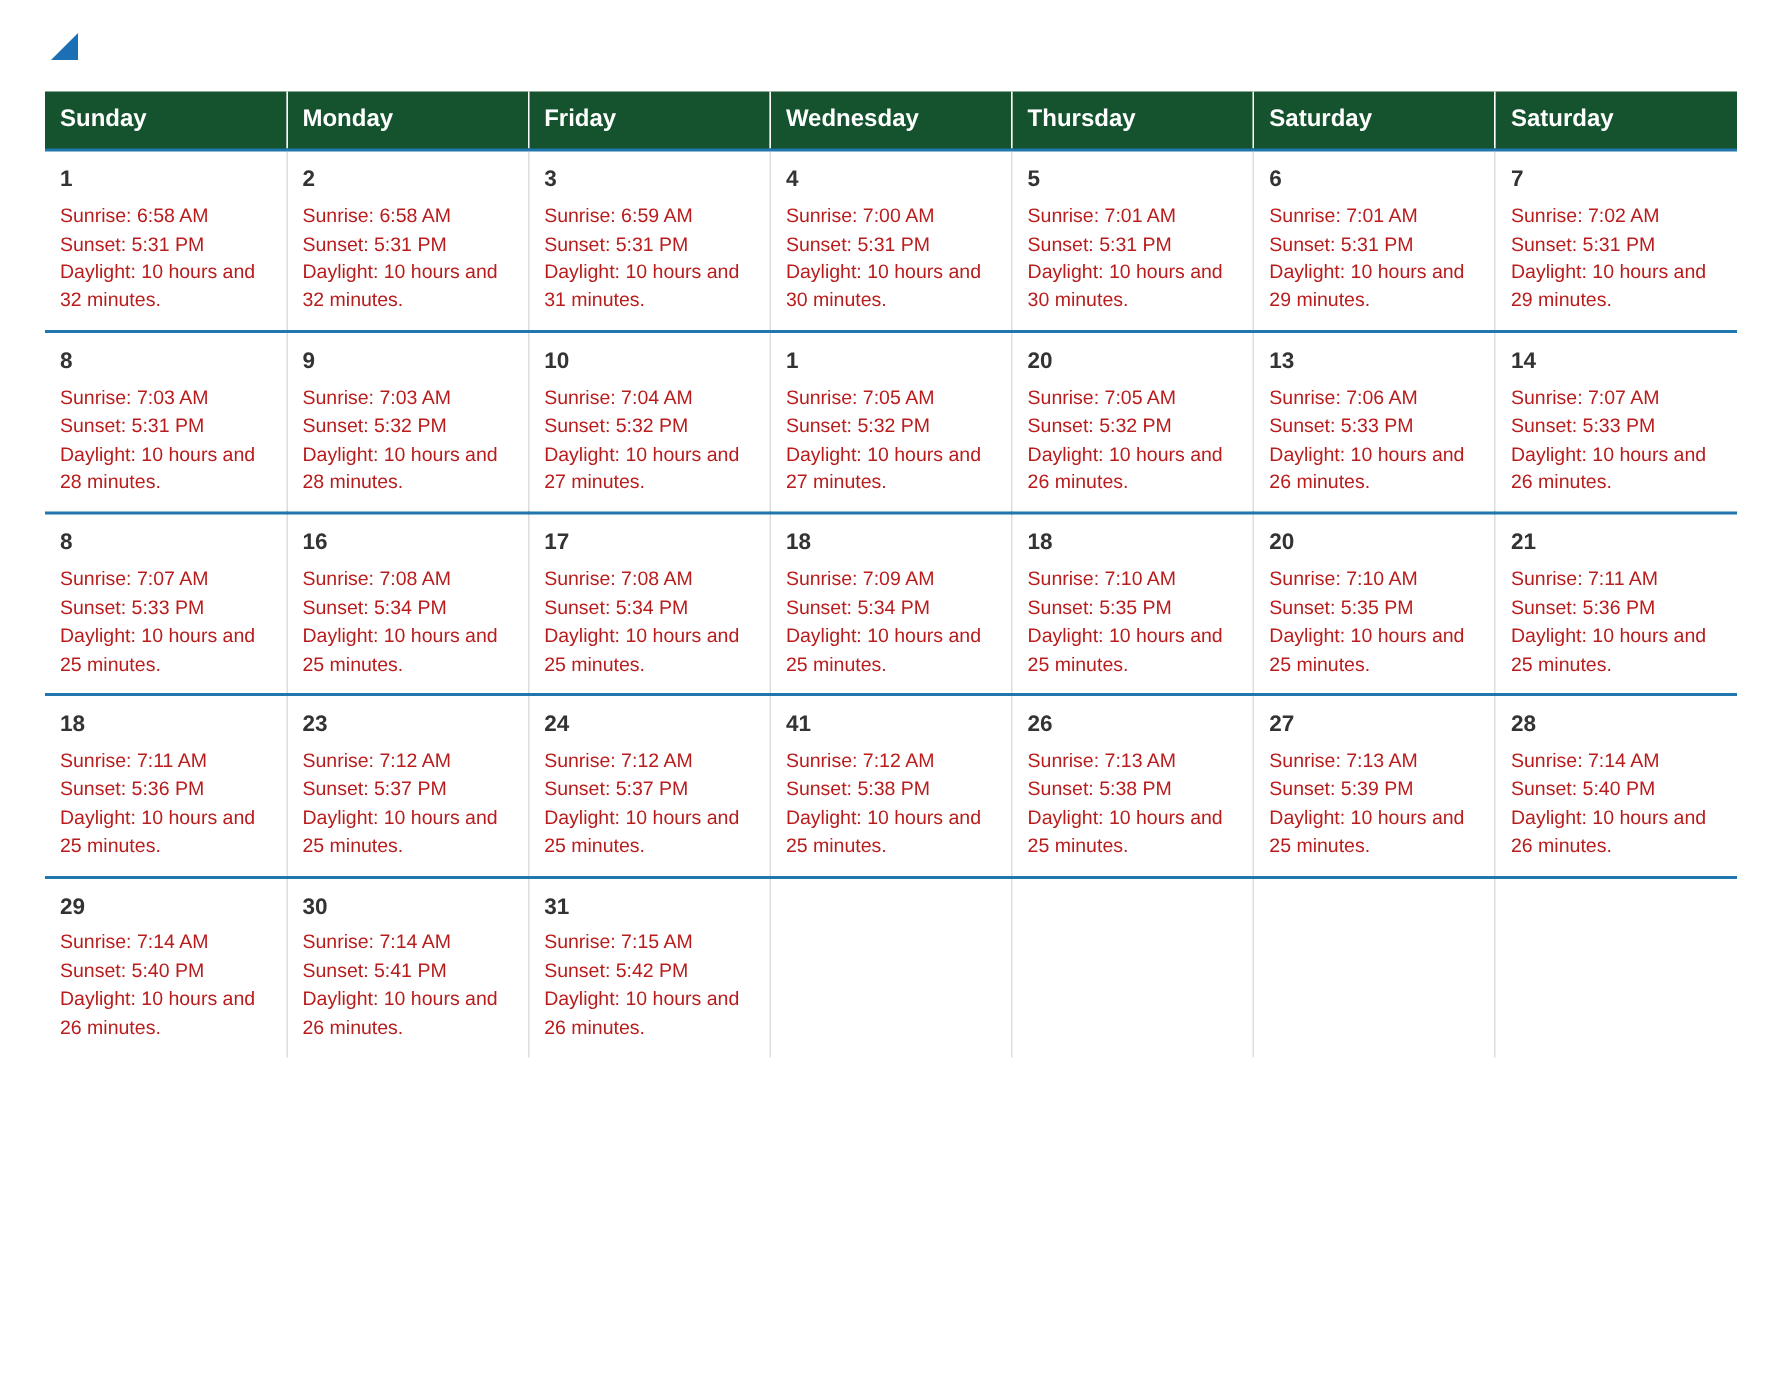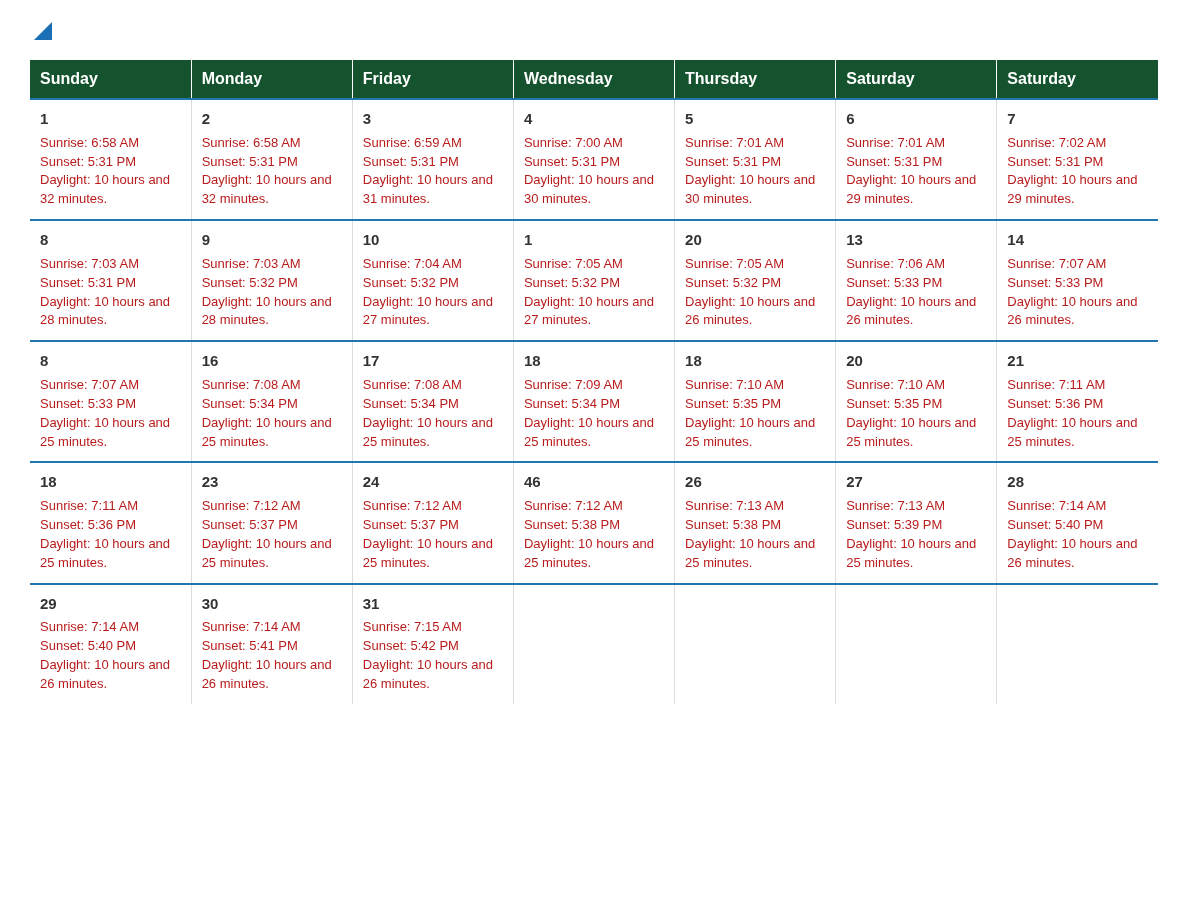--- a/index.html
+++ b/index.html
@@ -158,21 +158,21 @@
         <td><span class="day-num">17</span><span class="day-info">Sunrise: 7:08 AM<br>Sunset: 5:34 PM<br>Daylight: 10 hours and 25 minutes.</span></td>
         <td><span class="day-num">18</span><span class="day-info">Sunrise: 7:09 AM<br>Sunset: 5:34 PM<br>Daylight: 10 hours and 25 minutes.</span></td>
         <td><span class="day-num">18</span><span class="day-info">Sunrise: 7:10 AM<br>Sunset: 5:35 PM<br>Daylight: 10 hours and 25 minutes.</span></td>
         <td><span class="day-num">20</span><span class="day-info">Sunrise: 7:10 AM<br>Sunset: 5:35 PM<br>Daylight: 10 hours and 25 minutes.</span></td>
         <td><span class="day-num">21</span><span class="day-info">Sunrise: 7:11 AM<br>Sunset: 5:36 PM<br>Daylight: 10 hours and 25 minutes.</span></td>
       </tr>
       <tr>
         <td><span class="day-num">18</span><span class="day-info">Sunrise: 7:11 AM<br>Sunset: 5:36 PM<br>Daylight: 10 hours and 25 minutes.</span></td>
         <td><span class="day-num">23</span><span class="day-info">Sunrise: 7:12 AM<br>Sunset: 5:37 PM<br>Daylight: 10 hours and 25 minutes.</span></td>
         <td><span class="day-num">24</span><span class="day-info">Sunrise: 7:12 AM<br>Sunset: 5:37 PM<br>Daylight: 10 hours and 25 minutes.</span></td>
-        <td><span class="day-num">46</span><span class="day-info">Sunrise: 7:12 AM<br>Sunset: 5:38 PM<br>Daylight: 10 hours and 25 minutes.</span></td>
+        <td><span class="day-num">41</span><span class="day-info">Sunrise: 7:12 AM<br>Sunset: 5:38 PM<br>Daylight: 10 hours and 25 minutes.</span></td>
         <td><span class="day-num">26</span><span class="day-info">Sunrise: 7:13 AM<br>Sunset: 5:38 PM<br>Daylight: 10 hours and 25 minutes.</span></td>
         <td><span class="day-num">27</span><span class="day-info">Sunrise: 7:13 AM<br>Sunset: 5:39 PM<br>Daylight: 10 hours and 25 minutes.</span></td>
         <td><span class="day-num">28</span><span class="day-info">Sunrise: 7:14 AM<br>Sunset: 5:40 PM<br>Daylight: 10 hours and 26 minutes.</span></td>
       </tr>
       <tr>
         <td><span class="day-num">29</span><span class="day-info">Sunrise: 7:14 AM<br>Sunset: 5:40 PM<br>Daylight: 10 hours and 26 minutes.</span></td>
         <td><span class="day-num">30</span><span class="day-info">Sunrise: 7:14 AM<br>Sunset: 5:41 PM<br>Daylight: 10 hours and 26 minutes.</span></td>
         <td><span class="day-num">31</span><span class="day-info">Sunrise: 7:15 AM<br>Sunset: 5:42 PM<br>Daylight: 10 hours and 26 minutes.</span></td>
         <td></td>
         <td></td>

